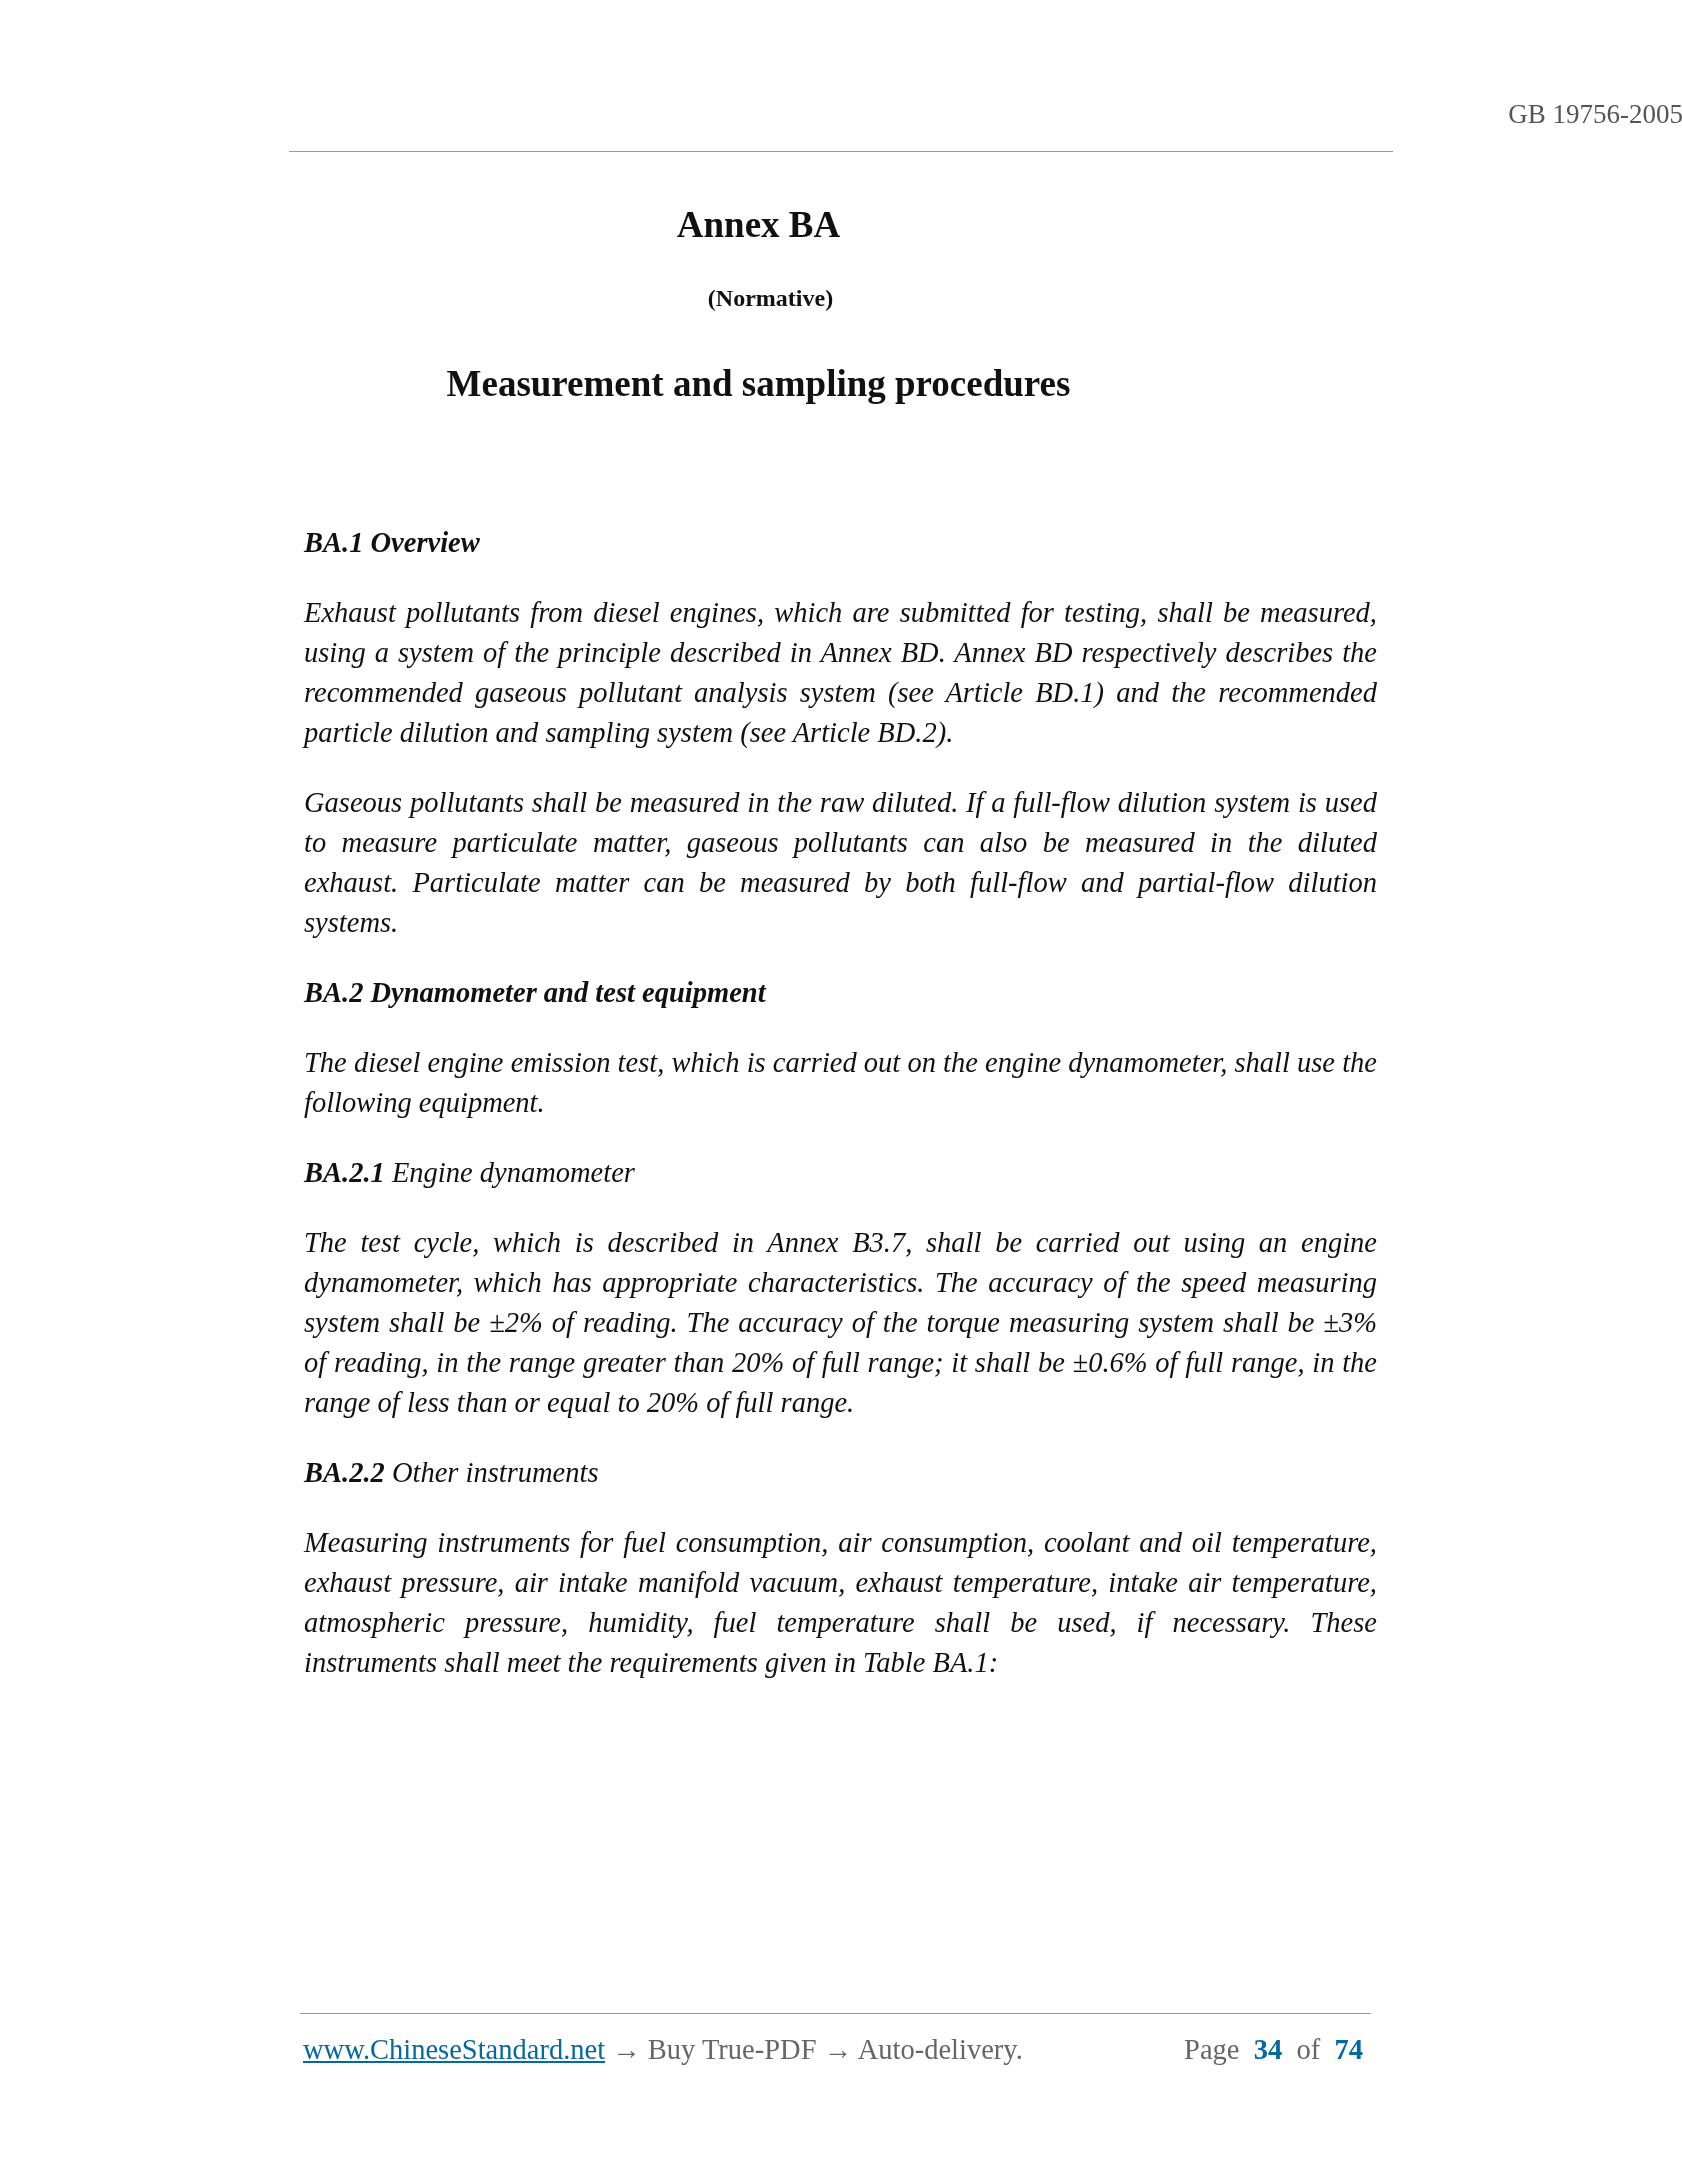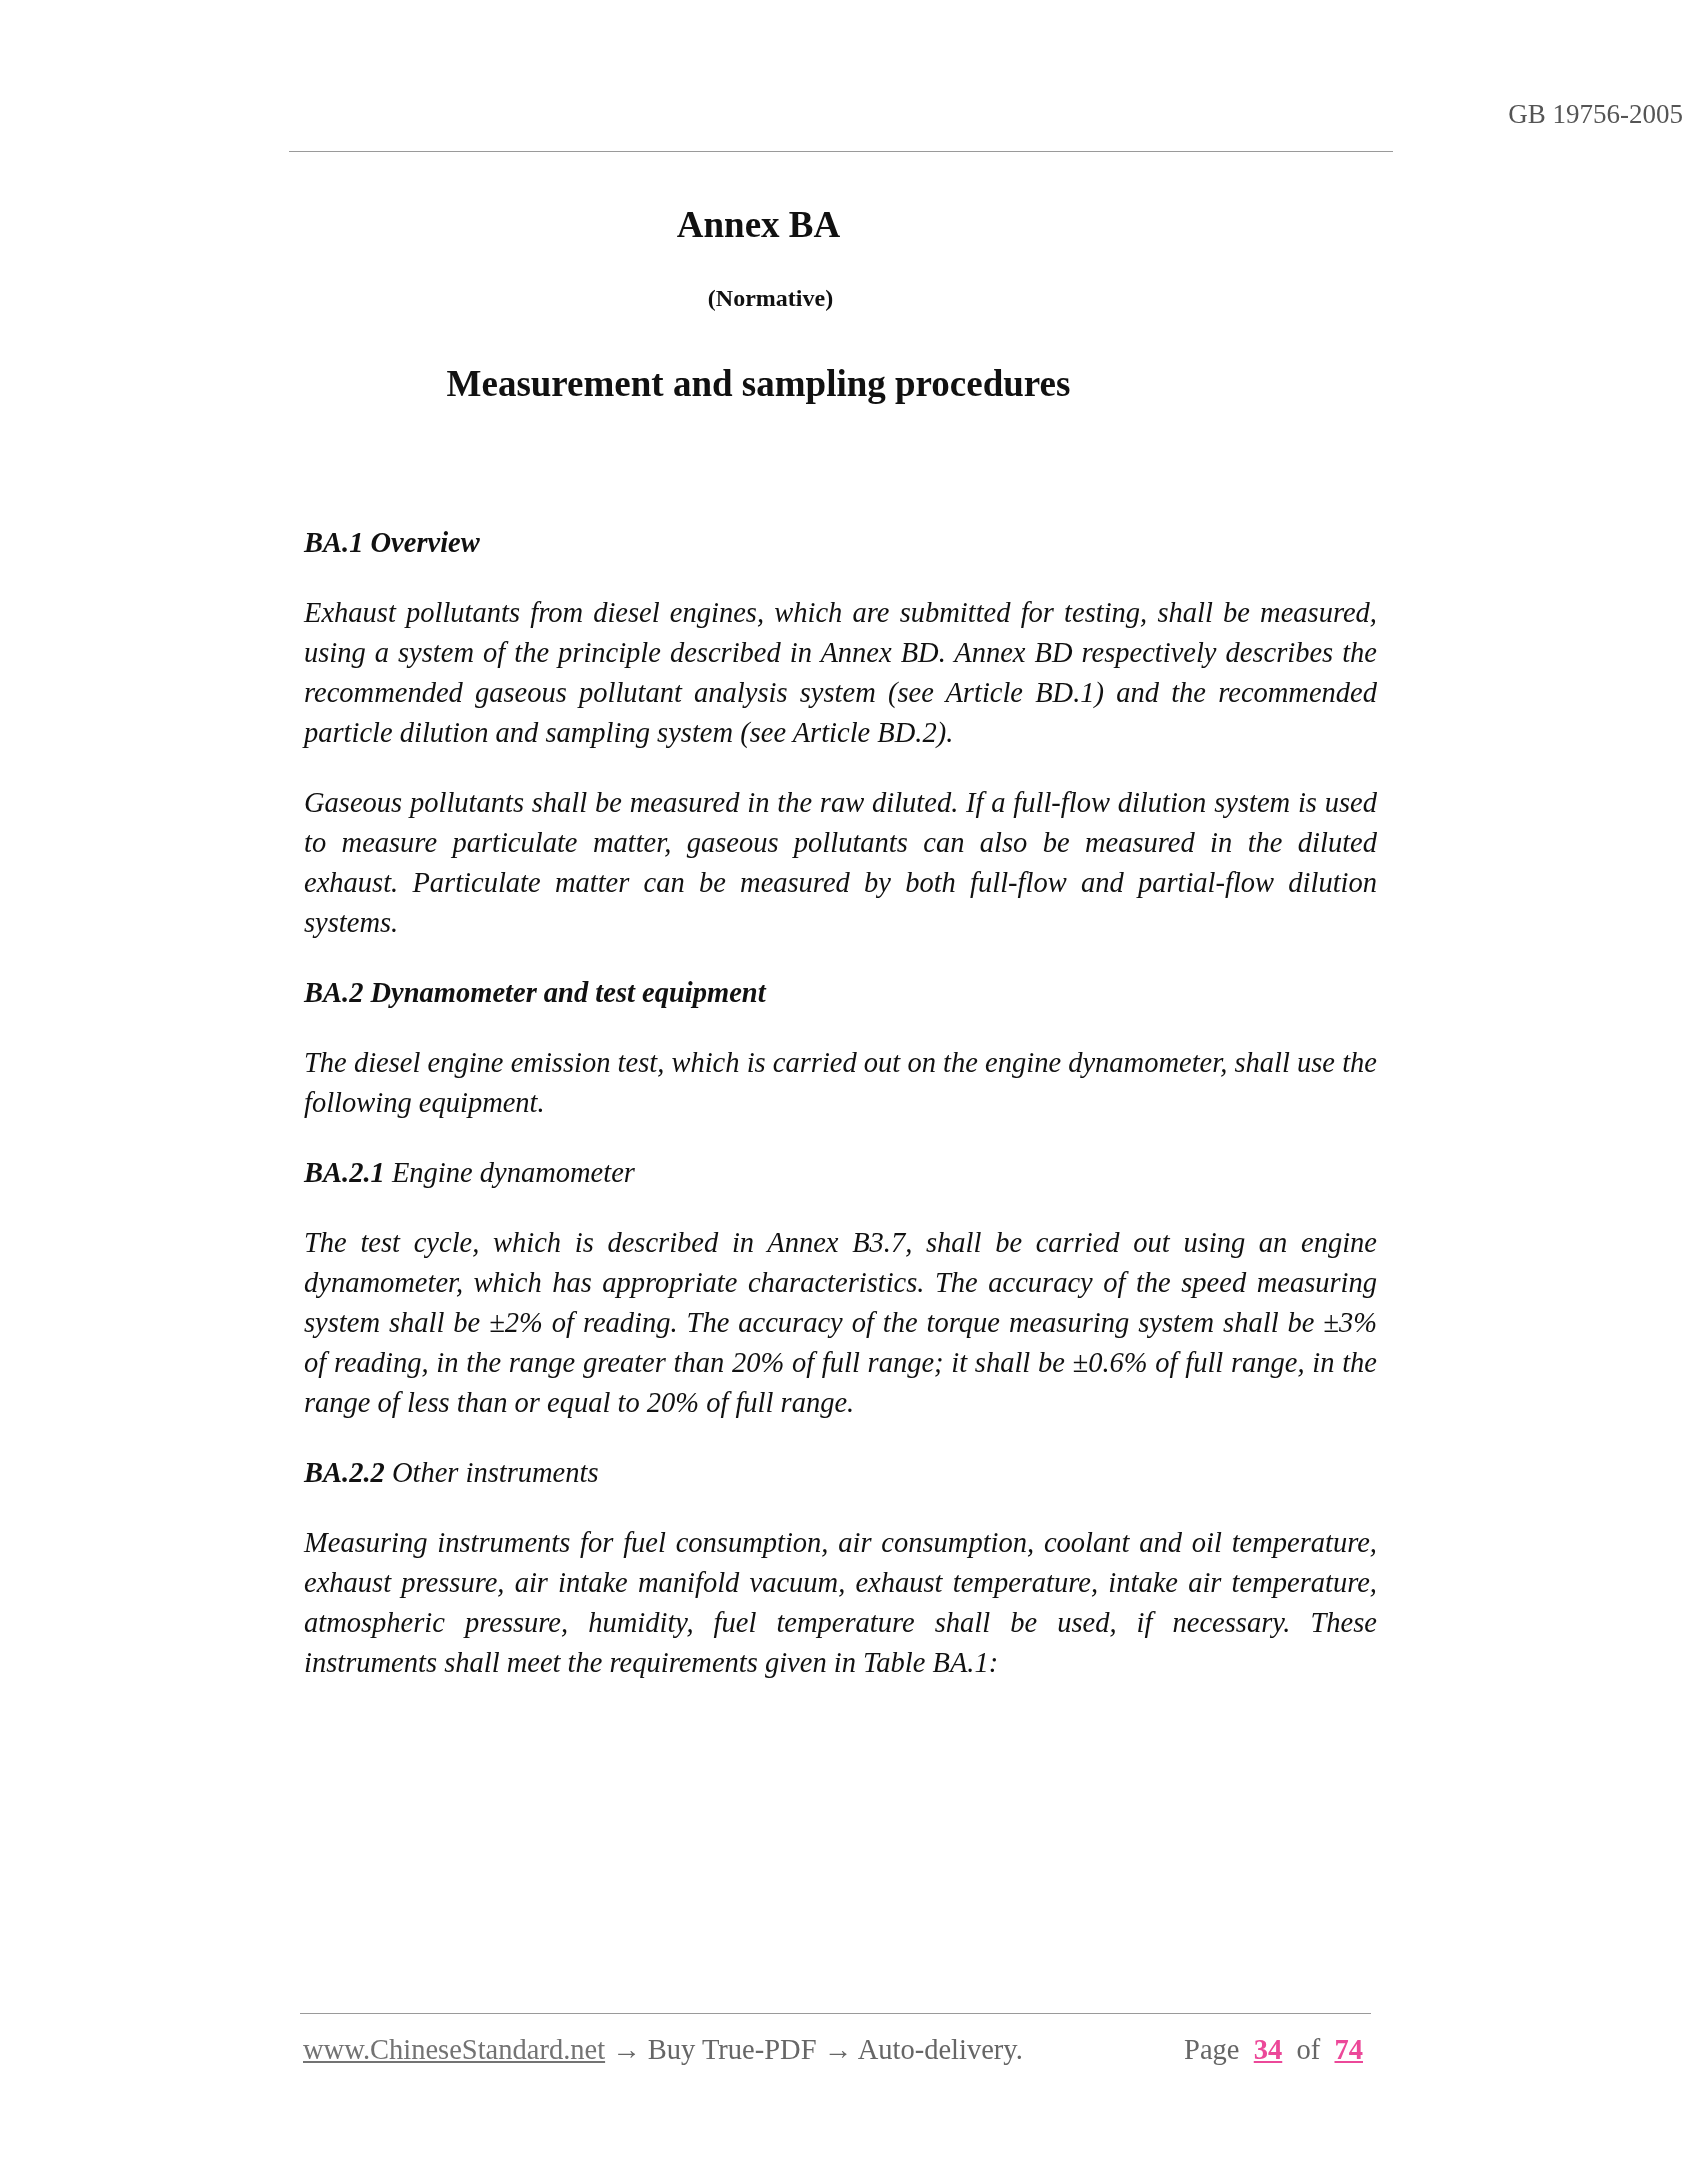--- a/index.html
+++ b/index.html
@@ -22,22 +22,22 @@
   .content p { margin: 0; text-align: justify; }
   .h-section { font-weight: bold; margin: 0; }
   .gap-after-heading { height: 30px; }
   .gap-para { height: 30px; }
   .b { font-weight: bold; }
 
   .footer-rule { position: absolute; top: 2013px; left: 300px; width: 1071px; height: 0;
                  border-top: 1.7px solid #9a9a9a; }
   .footer { position: absolute; top: 2032px; left: 303px; width: 1060px; font-size: 28.5px;
             line-height: 35px; color: #666; display: flex; justify-content: space-between; }
-  .footer a { color: #737373; text-decoration: underline; }
-  .footer .num { font-weight: bold; color: #ec4899; text-decoration: underline; }
+  .footer a { color: #0369a1; text-decoration: underline; }
+  .footer .num { font-weight: bold; color: #0369a1; }
 </style>
 </head>
 <body>
 
 <div class="page">
 
   <div class="running-header">GB 19756-2005</div>
   <div class="header-rule"></div>
 
   <div class="title-block t-annex">Annex BA</div>

